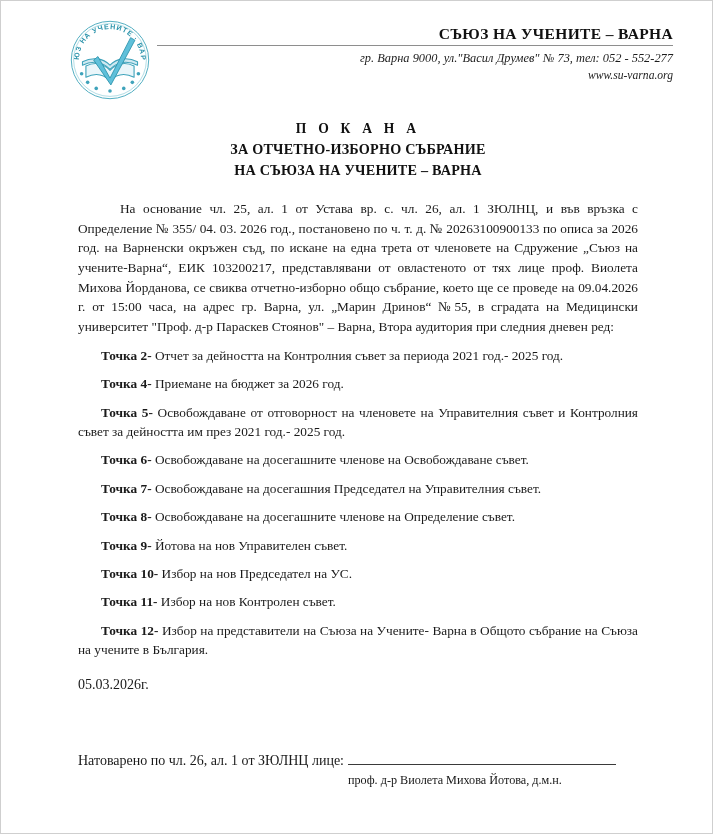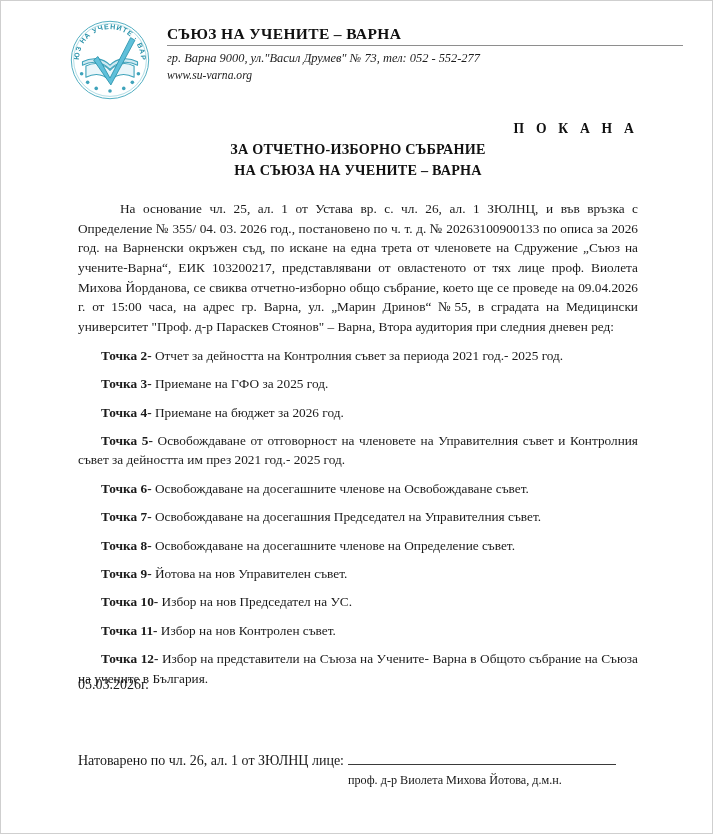--- a/index.html
+++ b/index.html
@@ -30,24 +30,24 @@
   }
   .logo-wrap {
     position: absolute;
     left: 66px;
     top: 2px;
     width: 86px;
     height: 86px;
   }
   .org-block {
     position: absolute;
-    left: 166px;
+    left: 156px;
     top: 10px;
     width: 516px;
-    text-align: left;
+    text-align: right;
   }
   .org-title {
     font-family: "Liberation Serif", "DejaVu Serif", serif;
     font-weight: bold;
     font-size: 15.5px;
     letter-spacing: 0.35px;
     color: #111;
     line-height: 1.1;
     white-space: nowrap;
   }
@@ -78,21 +78,20 @@
     top: 118px;
     width: 560px;
     text-align: center;
     font-weight: bold;
     color: #111;
   }
   .title-line1 {
     font-size: 13.6px;
     letter-spacing: 4.2px;
     line-height: 1.5;
-    text-align: right;
   }
   .title-line2,
   .title-line3 {
     font-size: 14.2px;
     letter-spacing: 0.2px;
     line-height: 1.42;
   }
   
   .body-area {
     position: absolute;
@@ -207,21 +206,20 @@
     <div class="title-line1">П О К А Н А</div>
     <div class="title-line2">ЗА ОТЧЕТНО-ИЗБОРНО СЪБРАНИЕ</div>
     <div class="title-line3">НА СЪЮЗА НА УЧЕНИТЕ – ВАРНА</div>
   </div>
 
   <div class="body-area">
     <p class="intro">На основание чл. 25, ал. 1 от Устава вр. с. чл. 26, ал. 1 ЗЮЛНЦ, и във връзка с Определение № 355/ 04. 03. 2026 год., постановено по ч. т. д. № 20263100900133 по описа за 2026 год. на Варненски окръжен съд, по искане на една трета от членовете на Сдружение „Съюз на учените-Варна“, ЕИК 103200217, представлявани от овластеното от тях лице проф. Виолета Михова Йорданова, се свиква отчетно-изборно общо събрание, което ще се проведе на 09.04.2026 г. от 15:00 часа, на адрес гр. Варна, ул. „Марин Дринов“ №55, в сградата на Медицински университет "Проф. д-р Параскев Стоянов" – Варна, Втора аудитория при следния дневен ред:</p>
 
     <ul class="agenda" id="agenda-list">
         <li class="agenda-item"><span class="pt-label">Точка 2-</span><span> Отчет за дейността на Контролния съвет за периода 2021 год.- 2025 год.</span></li>
-        <li class="agenda-item"><span class="pt-label">Точка 3-</span><span> Приемане на ГФО за 2025 год.</span></li>
         <li class="agenda-item"><span class="pt-label">Точка 4-</span><span> Приемане на бюджет за 2026 год.</span></li>
         <li class="agenda-item"><span class="pt-label">Точка 5-</span><span> Освобождаване от отговорност на членовете на Управителния съвет и Контролния съвет за дейността им през 2021 год.- 2025 год.</span></li>
         <li class="agenda-item"><span class="pt-label">Точка 6-</span><span> Освобождаване на досегашните членове на Освобождаване съвет.</span></li>
         <li class="agenda-item"><span class="pt-label">Точка 7-</span><span> Освобождаване на досегашния Председател на Управителния съвет.</span></li>
         <li class="agenda-item"><span class="pt-label">Точка 8-</span><span> Освобождаване на досегашните членове на Определение съвет.</span></li>
         <li class="agenda-item"><span class="pt-label">Точка 9-</span><span> Йотова на нов Управителен съвет.</span></li>
         <li class="agenda-item"><span class="pt-label">Точка 10-</span><span> Избор на нов Председател на УС.</span></li>
         <li class="agenda-item"><span class="pt-label">Точка 11-</span><span> Избор на нов Контролен съвет.</span></li>
         <li class="agenda-item"><span class="pt-label">Точка 12-</span><span> Избор на представители на Съюза на Учените- Варна в Общото събрание на Съюза на учените в България.</span></li>
       </ul>

